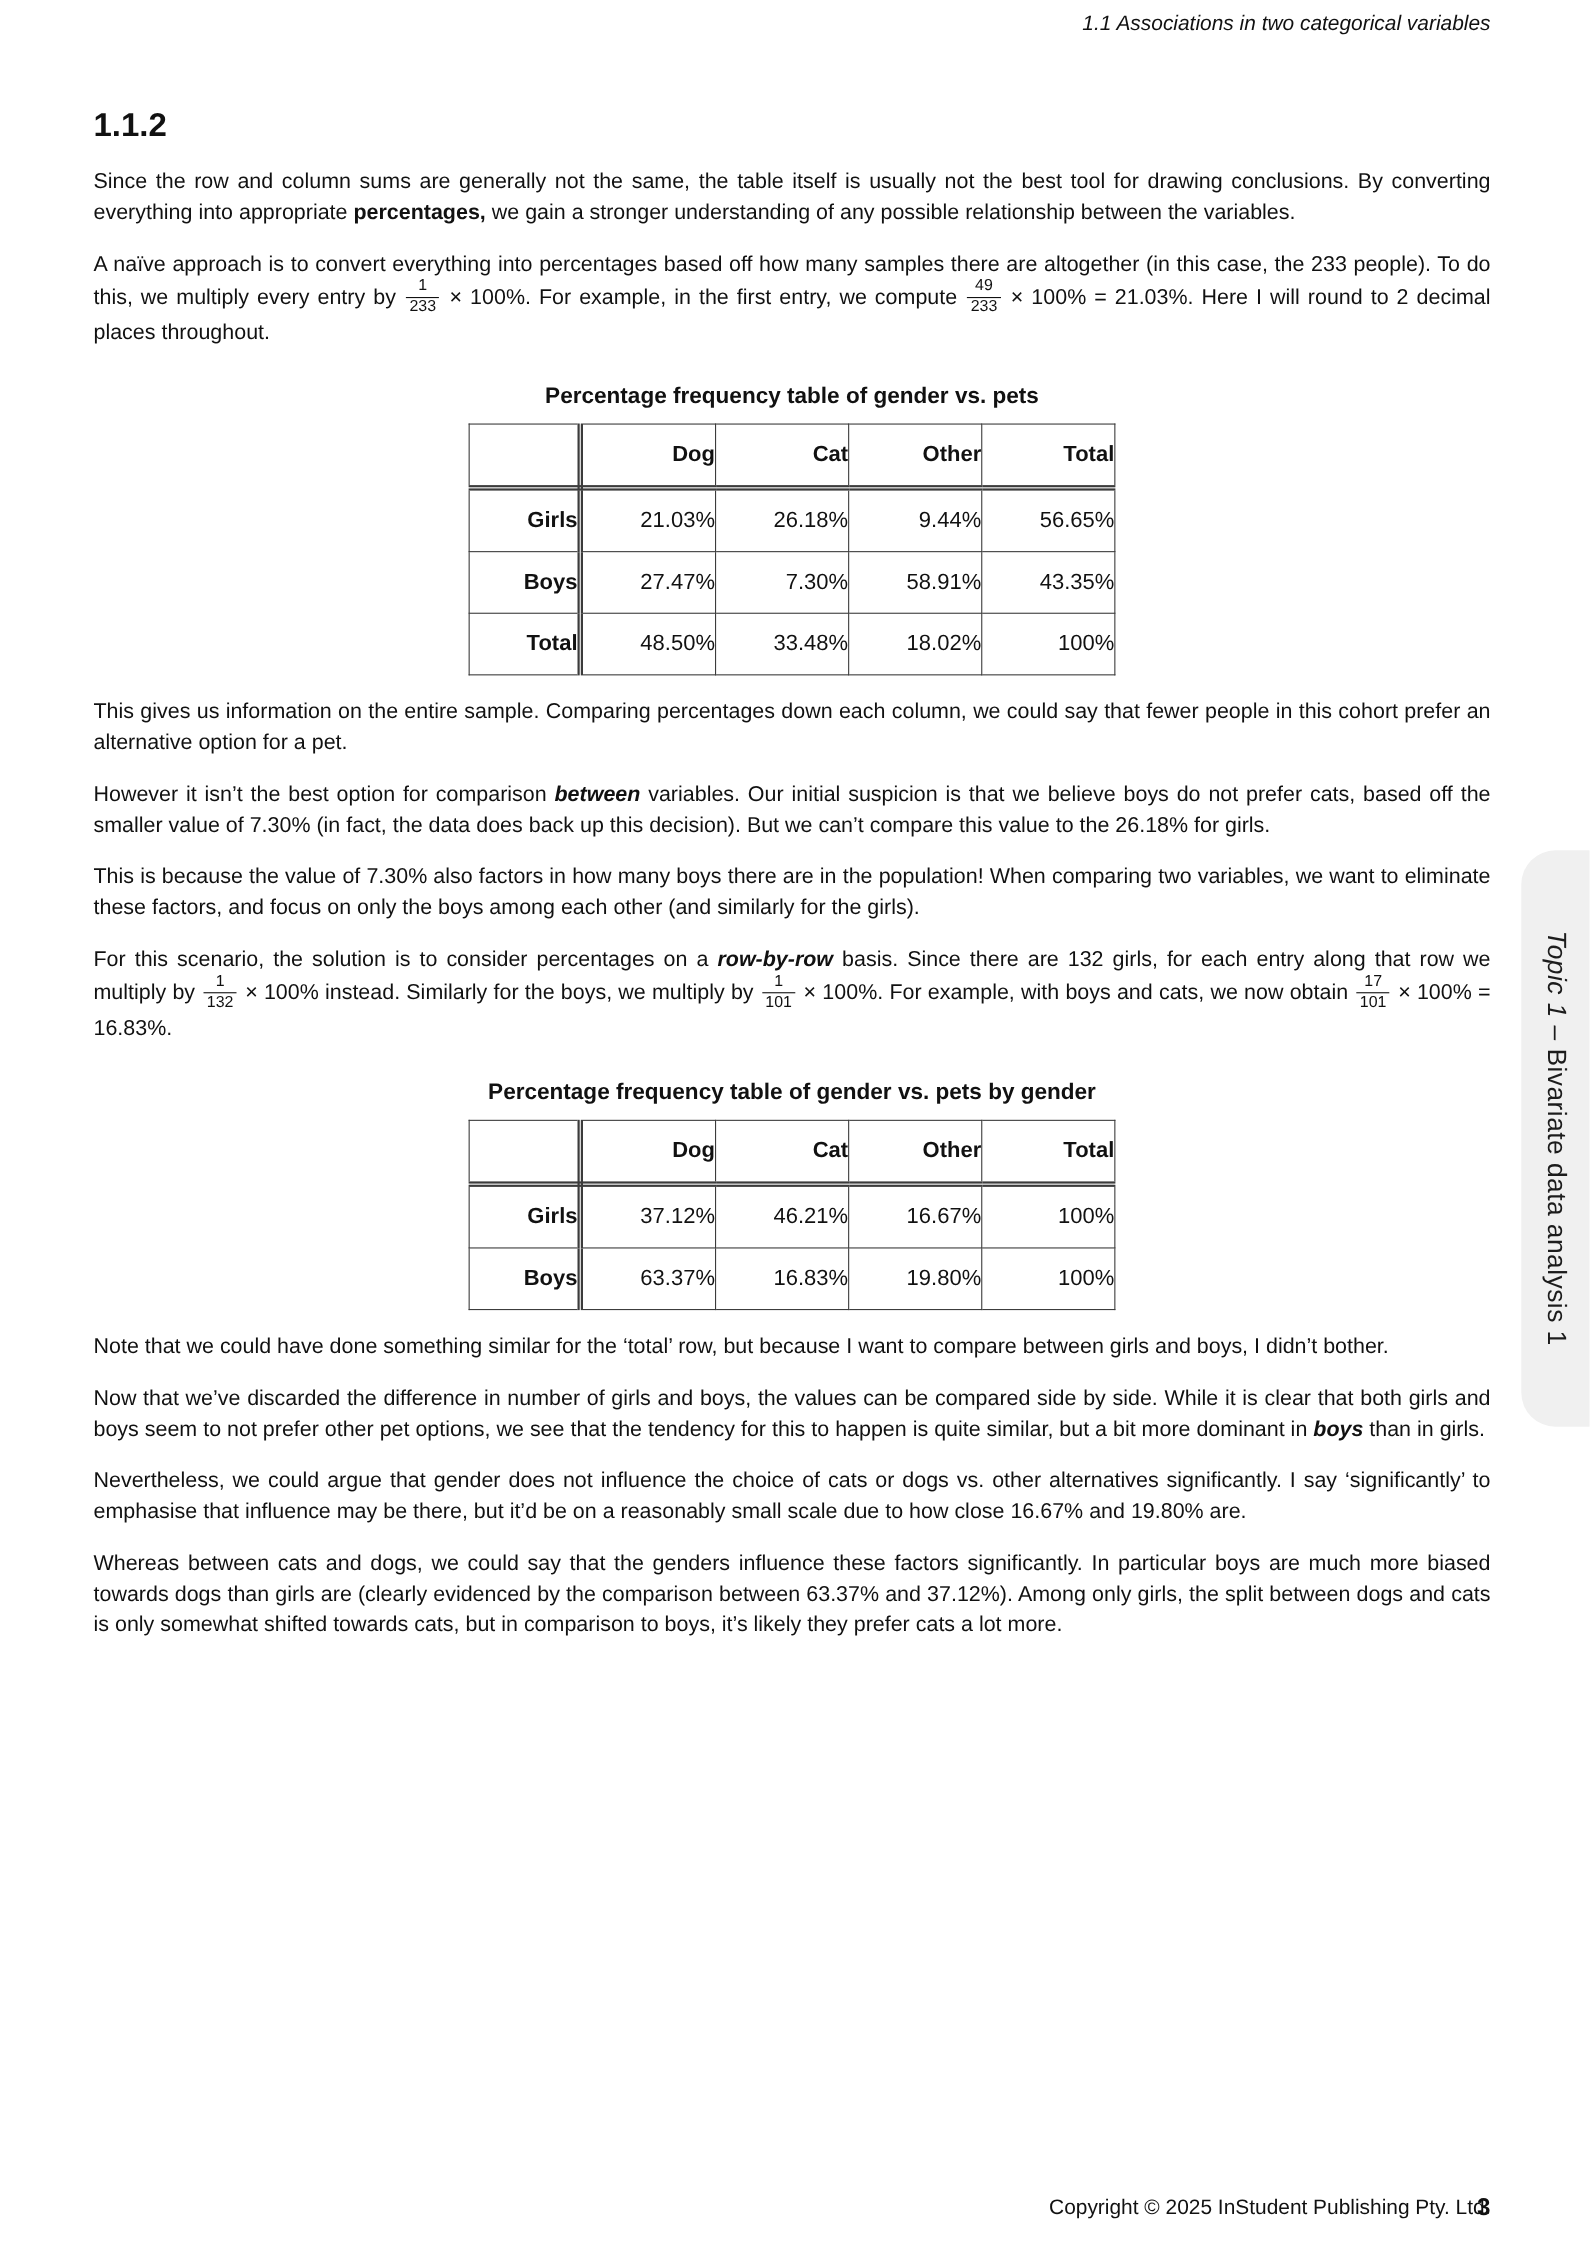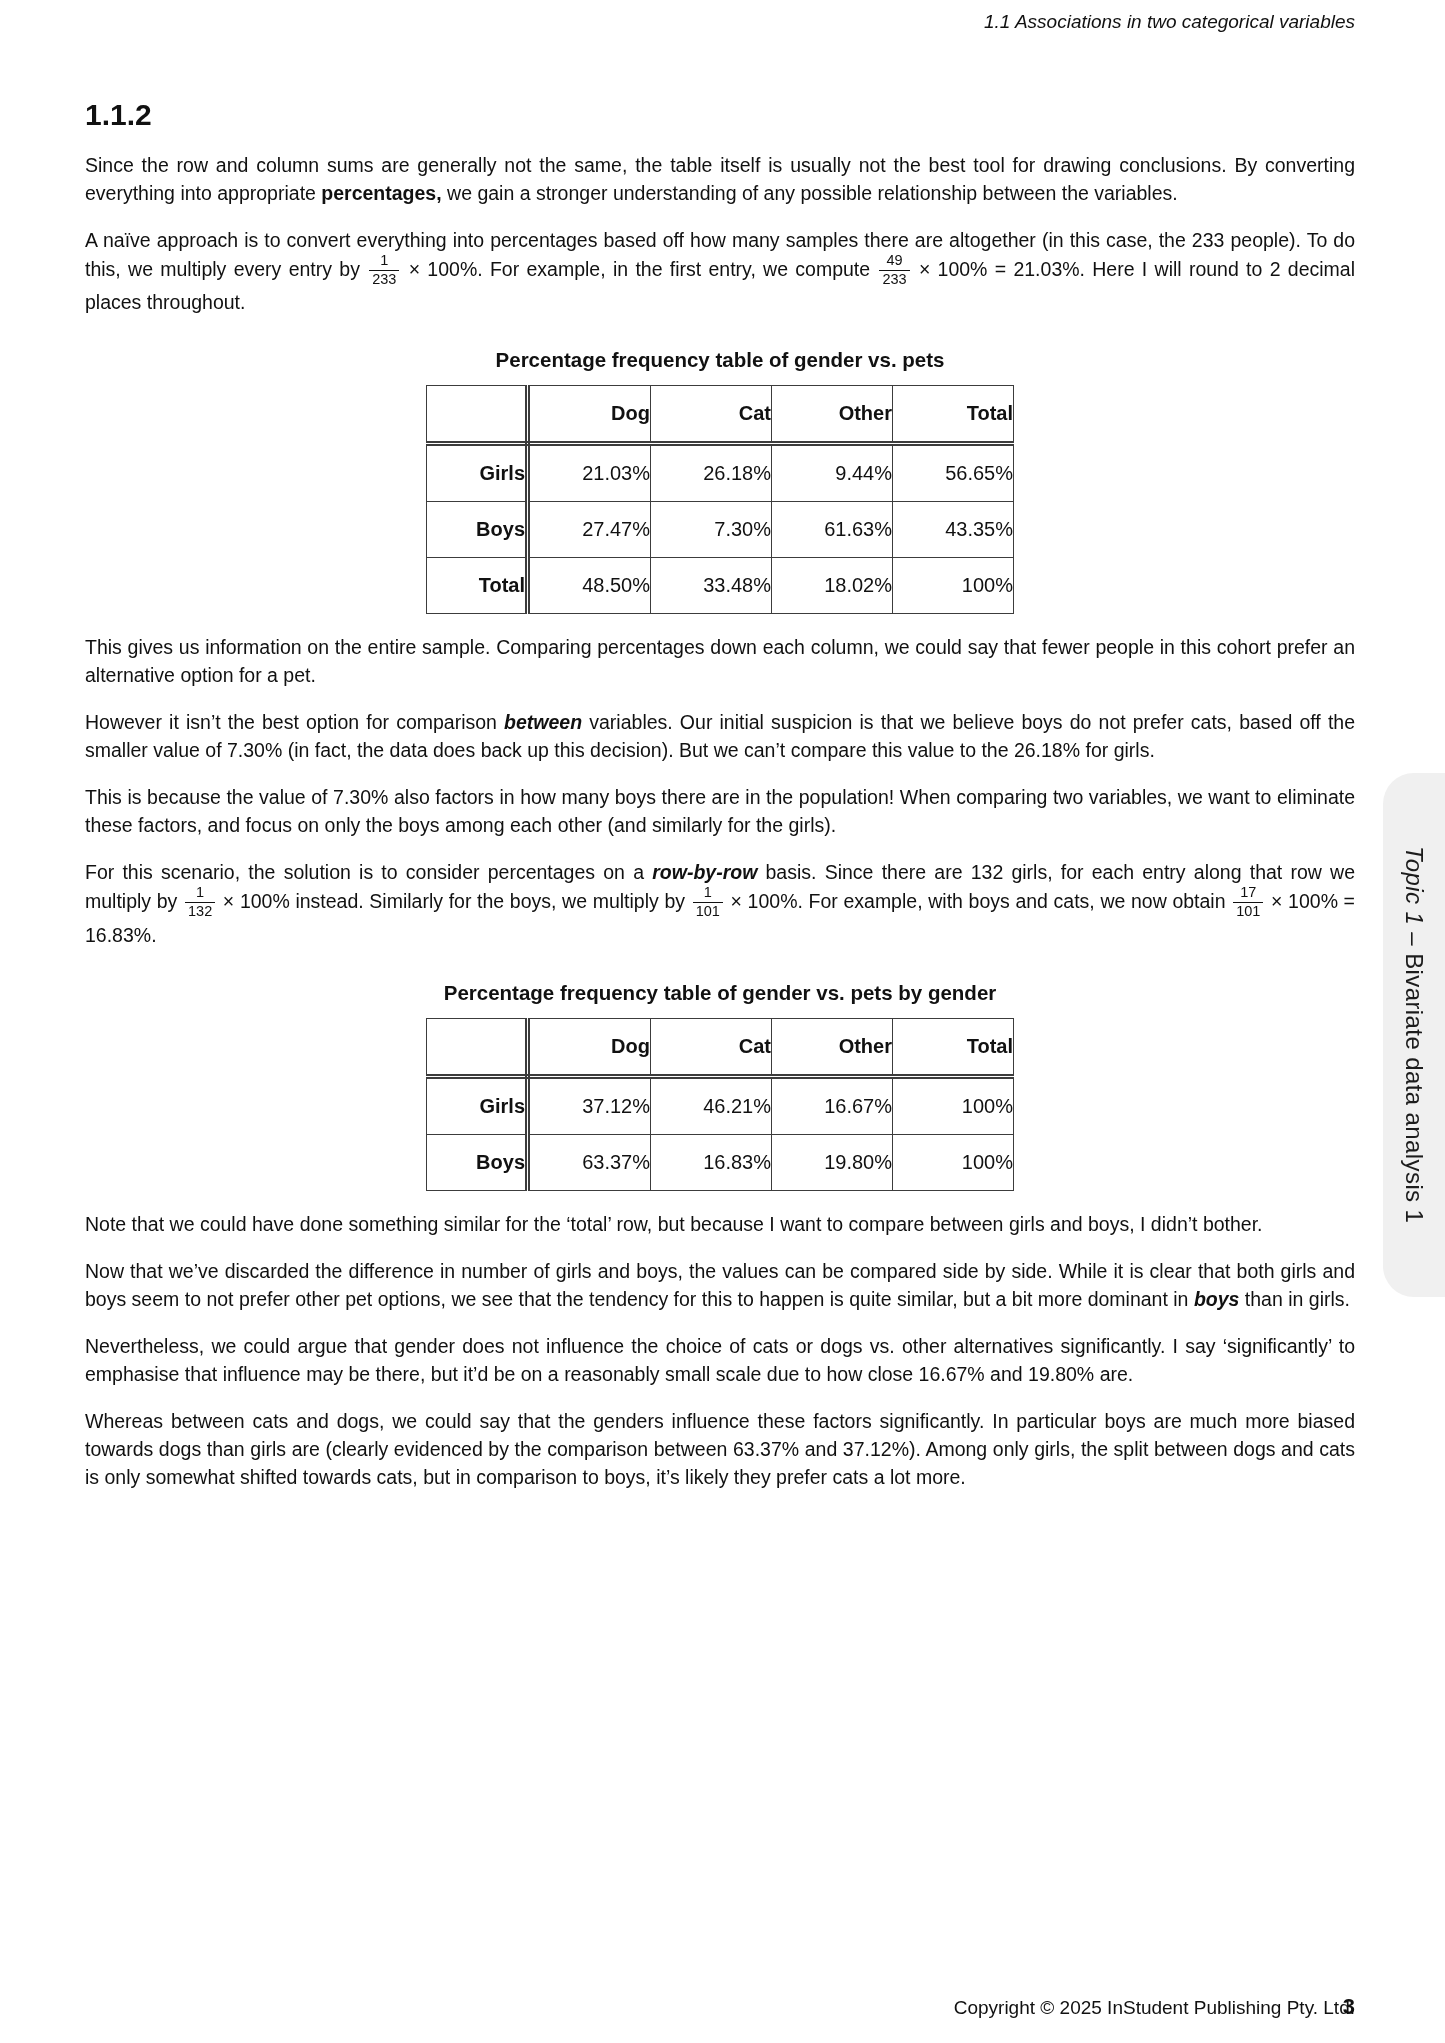--- a/index.html
+++ b/index.html
@@ -96,21 +96,21 @@
         <td>Girls</td>
         <td>21.03%</td>
         <td>26.18%</td>
         <td>9.44%</td>
         <td>56.65%</td>
       </tr>
       <tr>
         <td>Boys</td>
         <td>27.47%</td>
         <td>7.30%</td>
-        <td>61.63%</td>
+        <td>58.91%</td>
         <td>43.35%</td>
       </tr>
       <tr>
         <td>Total</td>
         <td>48.50%</td>
         <td>33.48%</td>
         <td>18.02%</td>
         <td>100%</td>
       </tr>
     </tbody>

